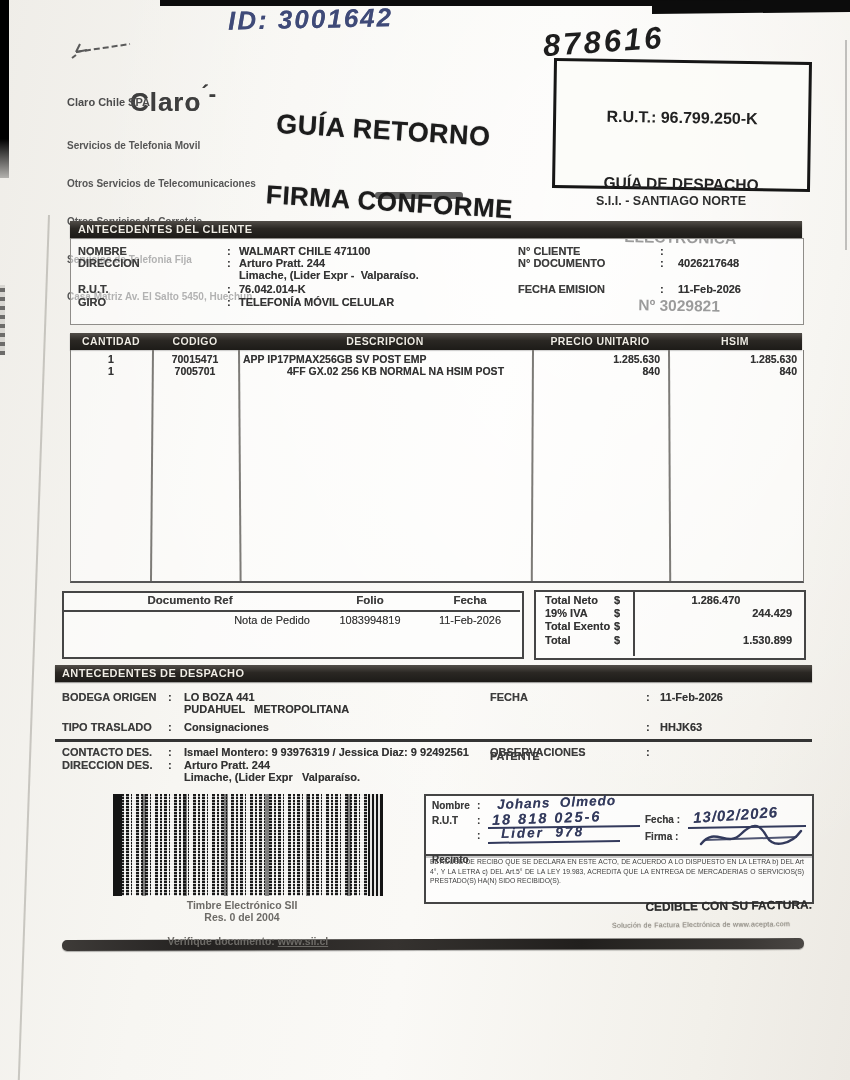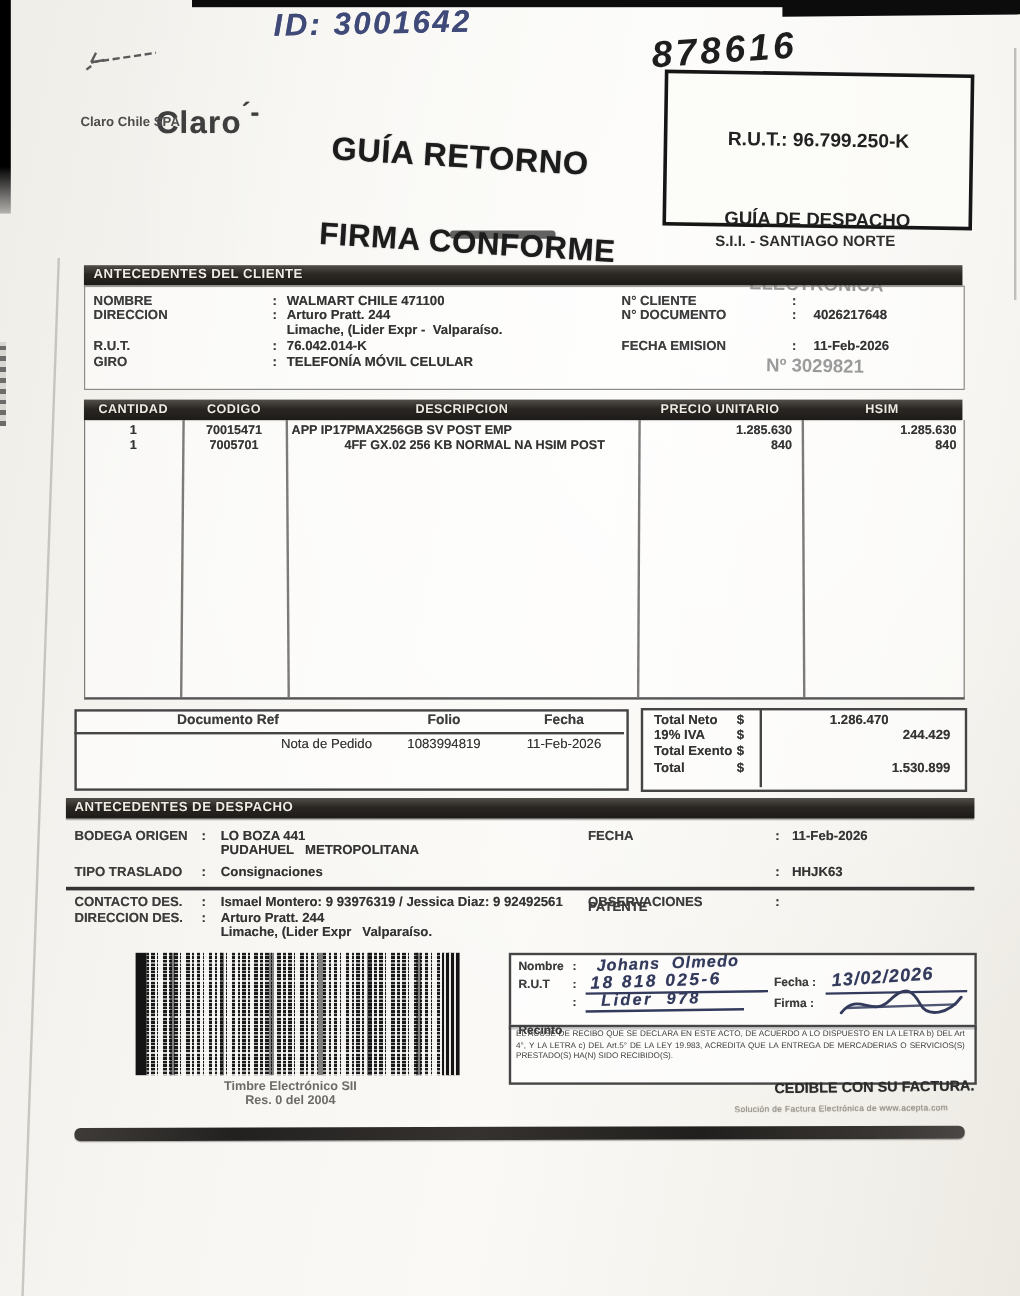--- a/index.html
+++ b/index.html
@@ -64,20 +64,27 @@
     <path d="M10 14 L64 6" stroke="#5a5a5a" stroke-width="2" fill="none" stroke-dasharray="6 3"></path>
     <path d="M10 14 l 11 -2 M10 14 l 4 -8" stroke="#5a5a5a" stroke-width="2" fill="none"></path>
     <path d="M6 20 l 4 -3" stroke="#5a5a5a" stroke-width="2" fill="none"></path>
   </svg>
 
   <div class="abs" style="left:97px;top:56px;font-size:26px;font-weight:bold;color:#3e3e3e;letter-spacing:1px;text-shadow:0 0 .6px rgba(60,60,60,.6);">
     <span>Claro</span><span style="position:relative;top:-10px;font-size:22px;letter-spacing:0;">´-</span>
   </div>
 
   <div class="abs" style="left:67px;top:96px;font-size:11px;font-weight:bold;color:#4c4c4c;">Claro Chile SPA</div>
+  <div class="abs" style="left:67px;top:115px;font-size:10px;font-weight:bold;line-height:12.6px;color:#555;">
+    <div>Servicios de Telefonia Movil</div>
+    <div>Otros Servicios de Telecomunicaciones</div>
+    <div>Otros Servicios de Corretaje</div>
+    <div>Servicios de Telefonia Fija</div>
+    <div>Casa Matriz Av. El Salto 5450, Huechun.</div>
+  </div>
 
   <div class="abs" style="left:274px;top:80px;transform:rotate(3.5deg);color:#1c1c1c;text-shadow:0 0 1px rgba(20,20,20,.55);">
     <div style="font-size:27px;font-weight:bold;letter-spacing:.5px;">GUÍA RETORNO</div>
     <div style="font-size:26px;font-weight:bold;letter-spacing:.5px;margin:4px 0 0 -6px;">FIRMA CONFORME</div>
   </div>
 
   <div class="abs" style="left:553px;top:60px;width:252px;height:124px;border:3.5px solid #161616;background:rgba(252,251,248,.85);transform:rotate(.9deg);text-align:center;">
     <div style="margin-top:10px;font-size:16px;font-weight:bold;color:#222;">R.U.T.: 96.799.250-K</div>
     <div style="margin-top:12px;font-size:15.5px;font-weight:bold;color:#222;">GUÍA DE DESPACHO</div>
     <div style="font-size:15.5px;font-weight:bold;color:#222;">ELECTRÓNICA</div>
@@ -202,20 +209,23 @@
   <div class="abs val" style="left:660px;top:746px;"></div>
 
   <div class="abs lbl" style="left:62px;top:759px;">DIRECCION DES.</div>
   <div class="abs lbl" style="left:168px;top:759px;">:</div>
   <div class="abs val" style="left:184px;top:759px;">Arturo Pratt. 244</div>
   <div class="abs val" style="left:184px;top:771px;">Limache, (Lider Expr   Valparaíso.</div>
 
   <div class="barcode"></div>
   <div class="abs soft" style="left:122px;top:899px;width:240px;text-align:center;font-size:10.5px;font-weight:bold;">Timbre Electrónico SII</div>
   <div class="abs soft" style="left:122px;top:911px;width:240px;text-align:center;font-size:10.5px;font-weight:bold;">Res. 0 del 2004</div>
+  <div class="abs soft" style="left:122px;top:923px;width:240px;text-align:center;font-size:10.5px;font-weight:bold;">
+    <span>Verifique documento: </span><span style="text-decoration:underline;">www.sii.cl</span>
+  </div>
 
   <div class="abs box-dark" style="left:424px;top:794px;width:386px;height:60px;background:rgba(255,255,255,.7);"></div>
   <div class="abs box-dark" style="left:424px;top:854px;width:386px;height:46px;background:rgba(255,255,255,.7);"></div>
 
   <div class="abs lbl" style="left:432px;top:800px;font-size:10px;">Nombre</div>
   <div class="abs lbl" style="left:477px;top:800px;font-size:10px;">:</div>
   <div class="abs lbl" style="left:432px;top:815px;font-size:10px;">R.U.T</div>
   <div class="abs lbl" style="left:477px;top:815px;font-size:10px;">:</div>
   <div class="abs lbl" style="left:432px;top:830px;font-size:10px;margin-top:24px;">Recinto</div>
   <div class="abs lbl" style="left:477px;top:830px;font-size:10px;">:</div>

